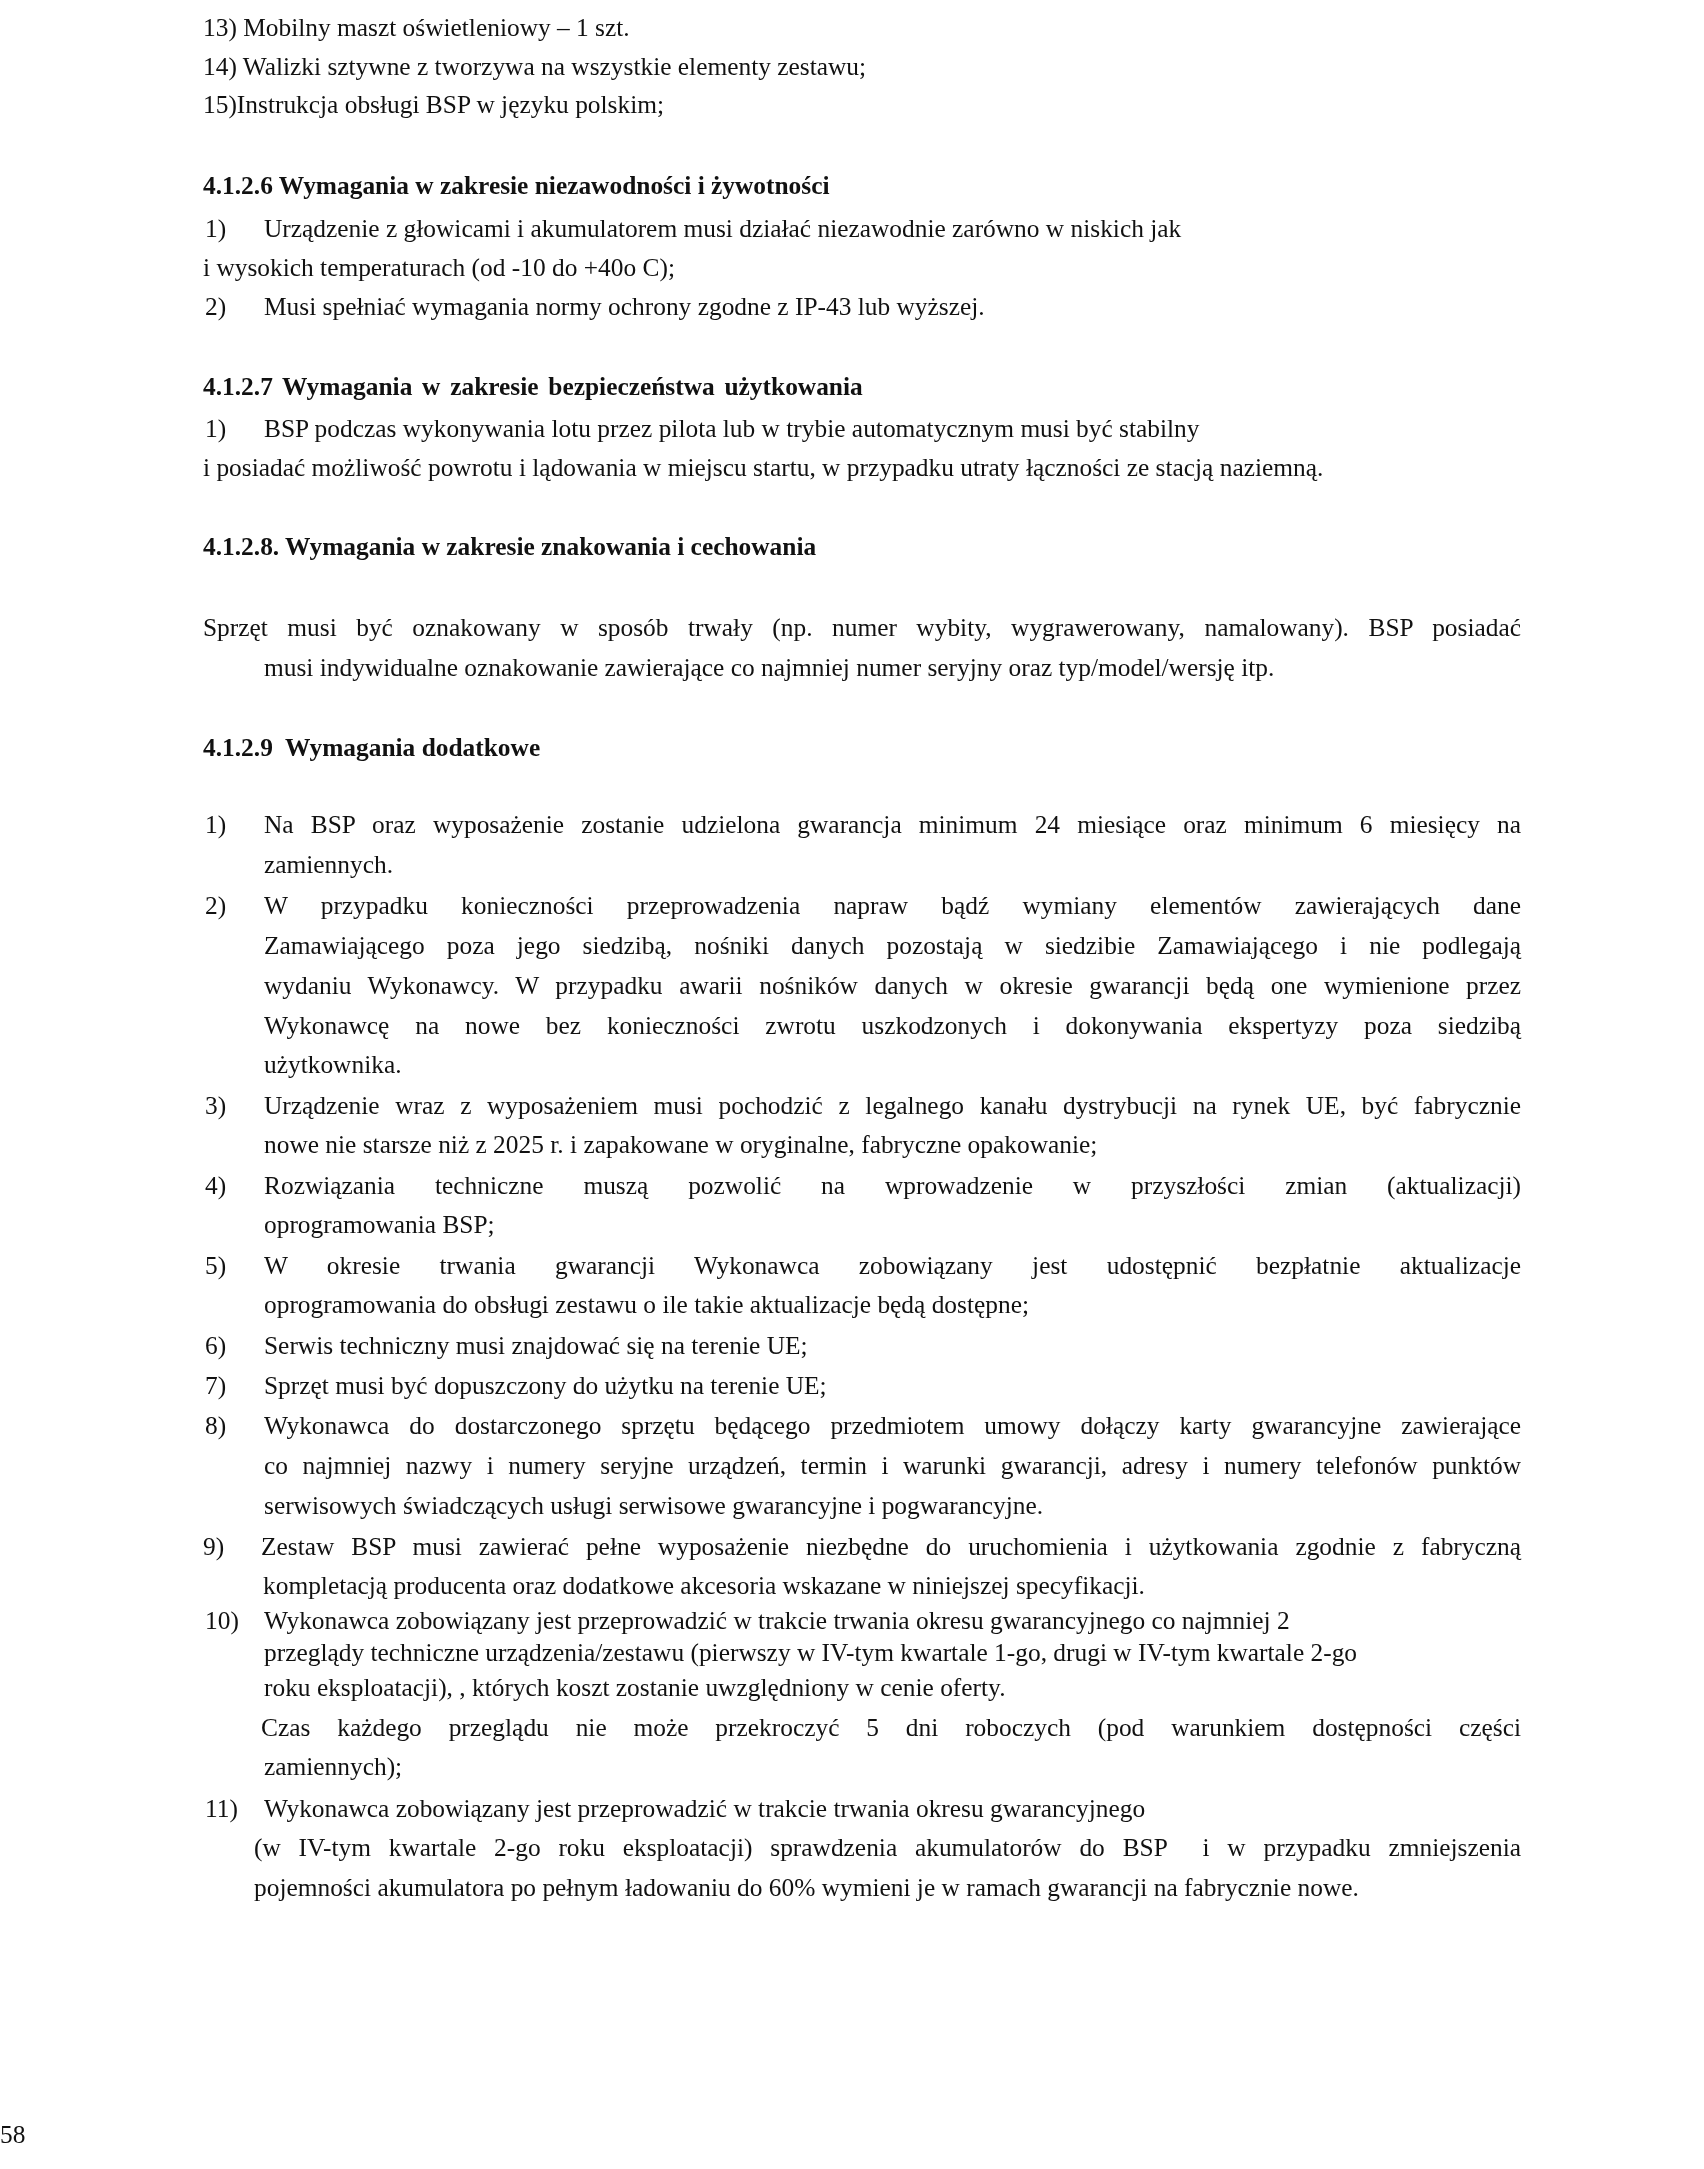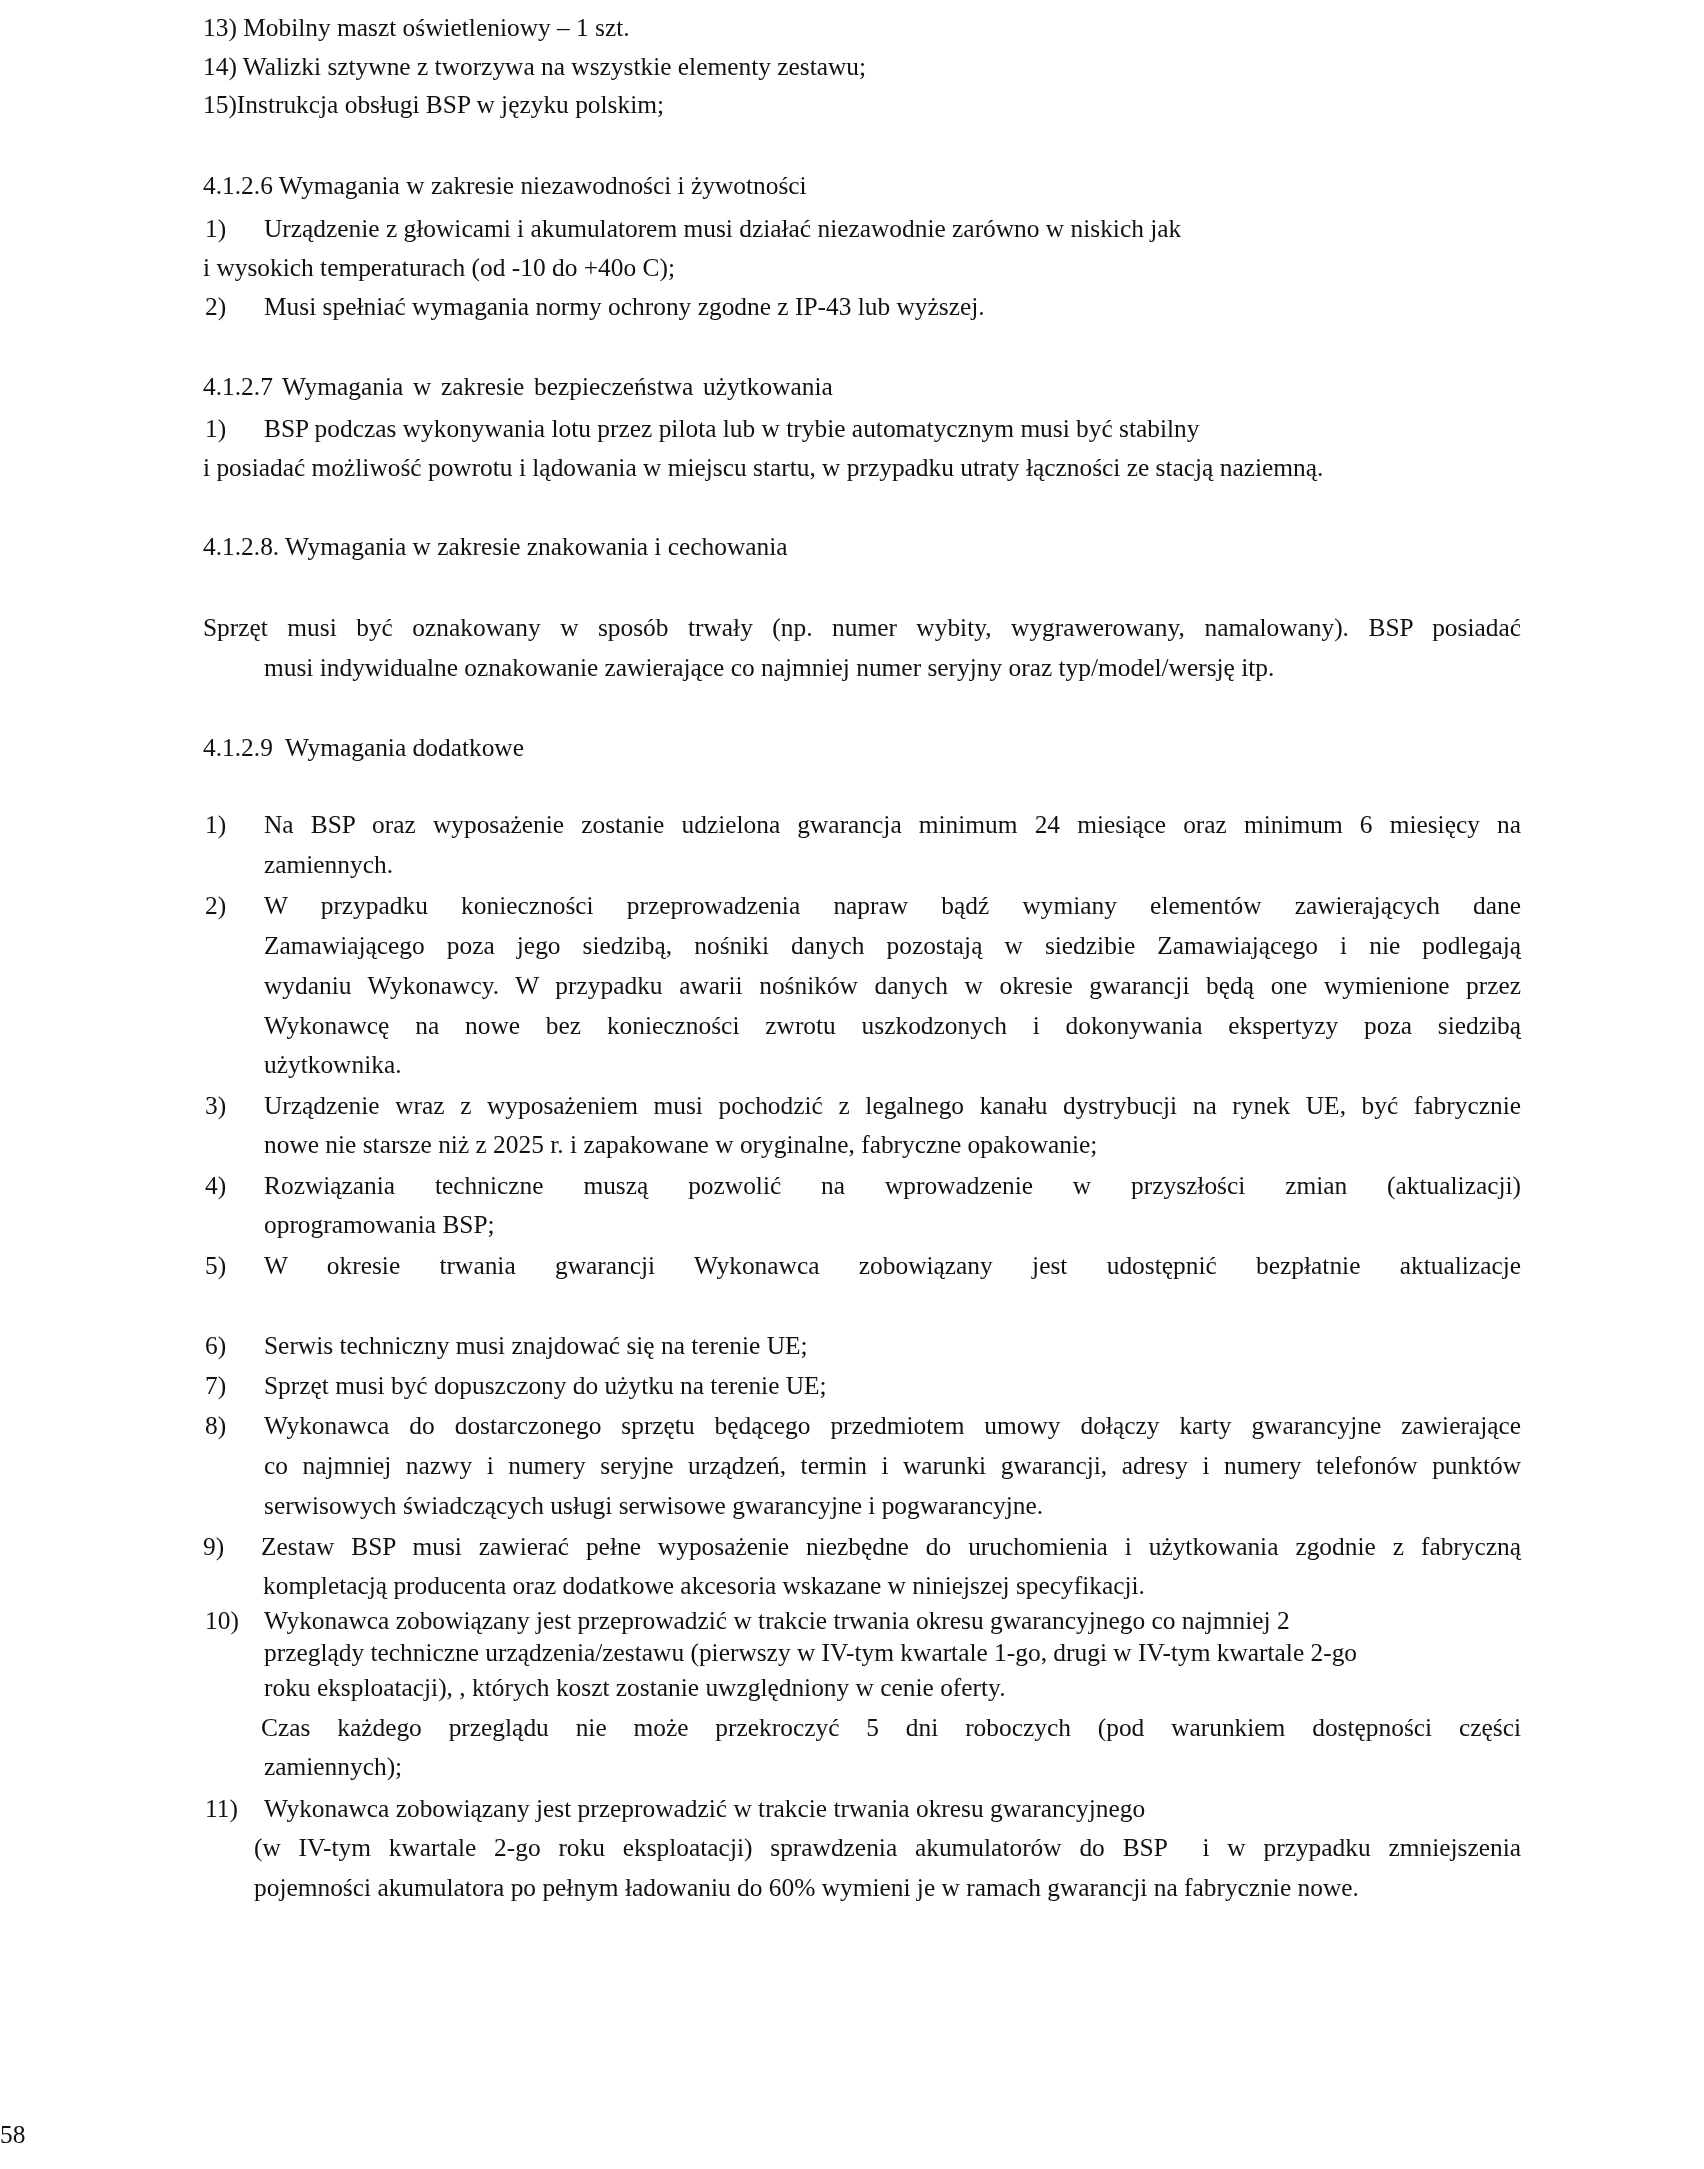--- a/index.html
+++ b/index.html
@@ -1,20 +1,20 @@
 <!DOCTYPE html>
 <html style="font-size:13.6px"><head>
 <meta charset="utf-8">
 <style>
   html, body { margin: 0; padding: 0; background: #ffffff; }
   body { width: 1704px; height: 2170px; position: relative; overflow: hidden;
          font-family: "Liberation Serif", serif; color: #111111; }
   .page { position: absolute; left: 0; top: 0; width: 1380px; height: 2170px; background: #fff; }
   .ln { position: absolute; font-size: 25.4px; line-height: 30.5px; white-space: nowrap; }
-  .h { font-weight: normal; }
+  .h { font-weight: bold; }
   .just { text-align: justify; text-align-last: justify; white-space: normal; }
   .num { position: absolute; font-size: 25.4px; line-height: 30.5px; }
   .pnum { position: absolute; left: 0; width: 1704px; text-align: left; font-size: 25.4px; line-height: 30.5px; top: 2119px; }
 </style>
 </head>
 <body>
 
 <div class="page">
 
   <div class="ln" style="left:203px;top:12px">13) Mobilny maszt oświetleniowy – 1 szt.</div>
@@ -53,20 +53,21 @@
   <div class="num" style="left:205px;top:1090px">3)</div>
   <div class="ln just" style="left:264px;top:1090px;width:1257px">Urządzenie wraz z wyposażeniem musi pochodzić z legalnego kanału dystrybucji na rynek UE, być fabrycznie</div>
   <div class="ln" style="left:264px;top:1129px">nowe nie starsze niż z 2025 r. i zapakowane w oryginalne, fabryczne opakowanie;</div>
 
   <div class="num" style="left:205px;top:1170px">4)</div>
   <div class="ln just" style="left:264px;top:1170px;width:1257px">Rozwiązania techniczne muszą pozwolić na wprowadzenie w przyszłości zmian (aktualizacji)</div>
   <div class="ln" style="left:264px;top:1209px">oprogramowania BSP;</div>
 
   <div class="num" style="left:205px;top:1250px">5)</div>
   <div class="ln just" style="left:264px;top:1250px;width:1257px">W okresie trwania gwarancji Wykonawca zobowiązany jest udostępnić bezpłatnie aktualizacje</div>
+  <div class="ln" style="left:264px;top:1289px">oprogramowania do obsługi zestawu o ile takie aktualizacje będą dostępne;</div>
 
   <div class="num" style="left:205px;top:1330px">6)</div>
   <div class="ln" style="left:264px;top:1330px">Serwis techniczny musi znajdować się na terenie UE;</div>
 
   <div class="num" style="left:205px;top:1370px">7)</div>
   <div class="ln" style="left:264px;top:1370px">Sprzęt musi być dopuszczony do użytku na terenie UE;</div>
 
   <div class="num" style="left:205px;top:1410px">8)</div>
   <div class="ln just" style="left:264px;top:1410px;width:1257px">Wykonawca do dostarczonego sprzętu będącego przedmiotem umowy dołączy karty gwarancyjne zawierające</div>
   <div class="ln just" style="left:264px;top:1450px;width:1257px">co najmniej nazwy i numery seryjne urządzeń, termin i warunki gwarancji, adresy i numery telefonów punktów</div>

